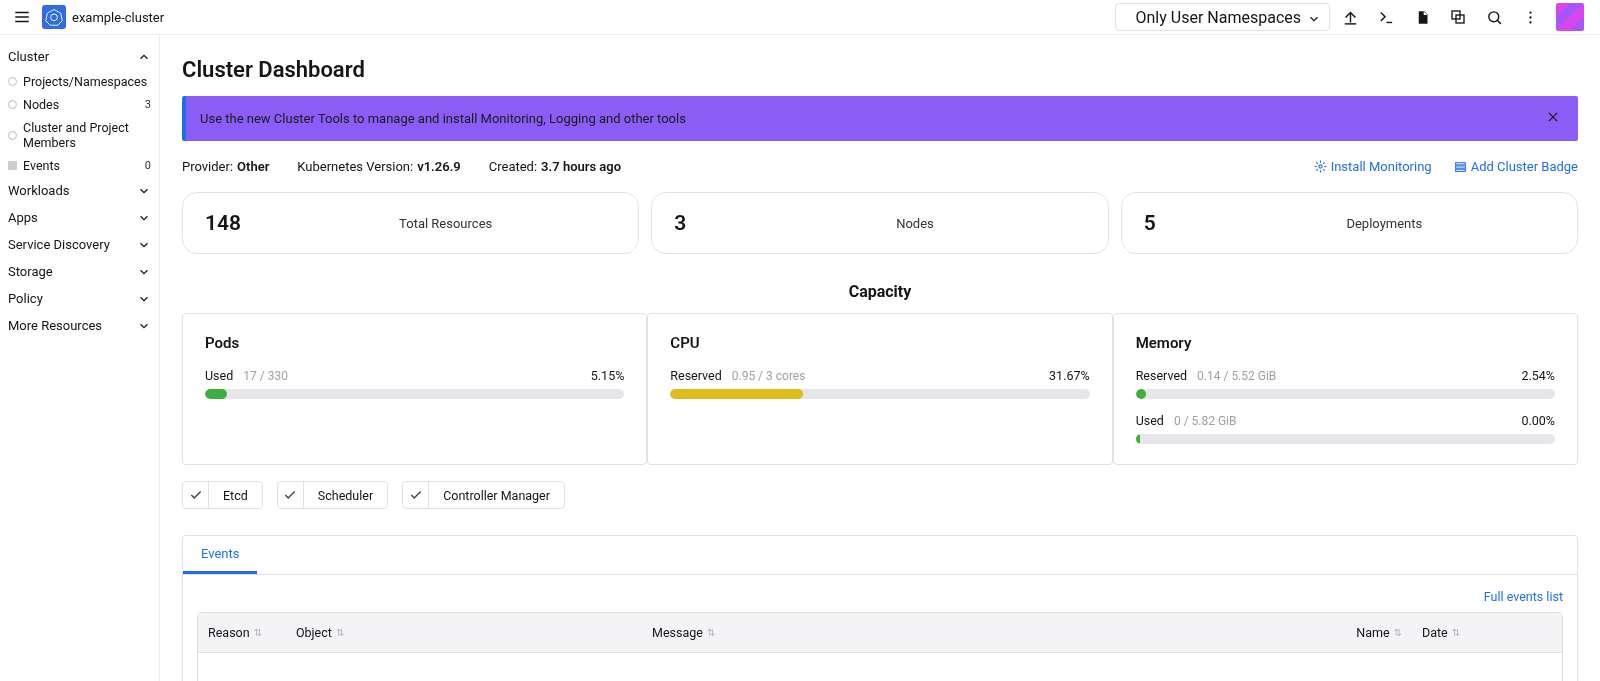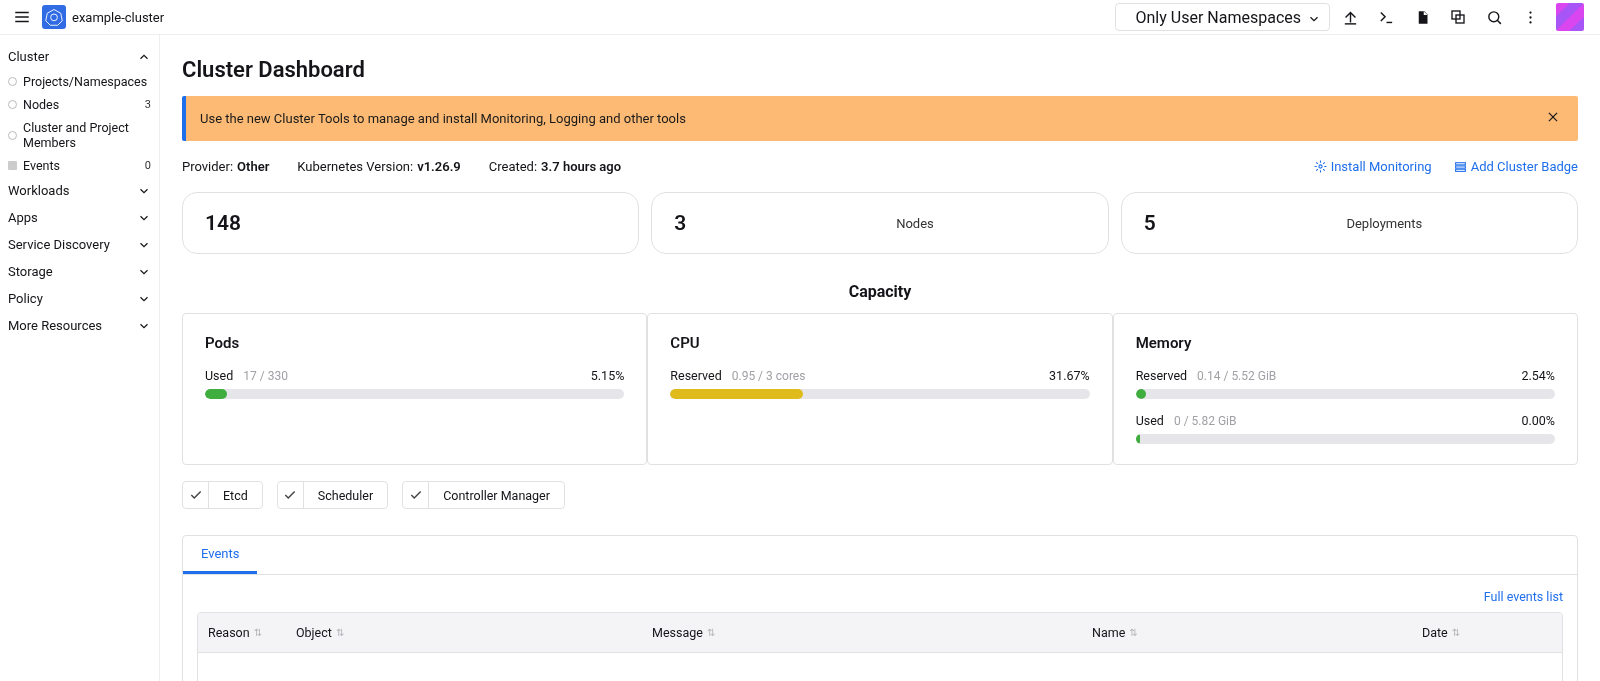--- a/index.html
+++ b/index.html
@@ -59,21 +59,21 @@
   .sidebar .nav-item .square {
     width:9px; height:9px; background:#ccc; border-radius:1px;
   }
   .sidebar .nav-item .label { flex:1; }
   .sidebar .nav-item .count { font-size:11px; color:#333; }
 
   .main { flex:1; overflow-y:auto; padding: 22px; }
   h1.page-title { font-size: 22px; font-weight:600; margin-bottom: 14px; }
 
   .banner {
-    background:#fdba74; border-left:4px solid #1f6feb;
+    background:#8b5cf6; border-left:4px solid #1f6feb;
     padding: 10px 14px; font-size:13px; color:#1a1a1a;
     display:flex; align-items:center; border-radius:2px;
     margin-bottom: 18px;
   }
   .banner .close { margin-left:auto; cursor:pointer; padding:4px; }
 
   .metarow { display:flex; align-items:center; gap: 28px; margin-bottom: 18px; font-size:13px; }
   .metarow .kv { display:flex; gap:4px; }
   .metarow .kv .v { font-weight:600; }
   .metarow .links { margin-left:auto; display:flex; gap:22px; }
@@ -116,21 +116,21 @@
   .tab.active { border-bottom:3px solid #1f6feb; color:#1f6feb; }
   .tab-body { padding: 14px; }
   .events-link-row { display:flex; justify-content:flex-end; margin-bottom:8px; }
   .events-link-row a { color:#1f6feb; font-size:12.5px; text-decoration:none; cursor:pointer; }
   .table { border:1px solid #e1e1e4; border-radius:4px; overflow:hidden; }
   .thead { display:flex; background:#f4f4f6; border-bottom:1px solid #e1e1e4; }
   .th { padding:12px 10px; font-size:12.5px; display:flex; align-items:center; gap:4px; cursor:pointer; }
   .th.reason { width: 88px; }
   .th.object { width: 356px; }
   .th.message { flex:1; }
-  .th.name { width: 330px; }
+  .th.name { width: 330px; justify-content: flex-end; }
   .th.date { width: 150px; }
   .sort-icon { color:#b4b4b8; font-size:10px; line-height:1; }
   .no-rows { text-align:center; padding: 26px; font-size:12.5px; color:#333; }
 </style>
 </head>
 <body>
 
 <div class="topbar">
   <div class="menu-btn">
     <svg width="18" height="18" viewBox="0 0 24 24" fill="none" stroke="#141419" stroke-width="2">
@@ -303,20 +303,21 @@
               <rect x="3" y="17" width="18" height="4"></rect>
             </svg>
           <span>Add Cluster Badge</span>
         </a>
       </div>
     </div>
 
     <div class="stats-row" id="stats-mount">
         <div class="stat-card">
           <div class="num">148</div>
+          <div class="label">Total Resources</div>
         </div>
         <div class="stat-card">
           <div class="num">3</div>
           <div class="label">Nodes</div>
         </div>
         <div class="stat-card">
           <div class="num">5</div>
           <div class="label">Deployments</div>
         </div>
       </div>

